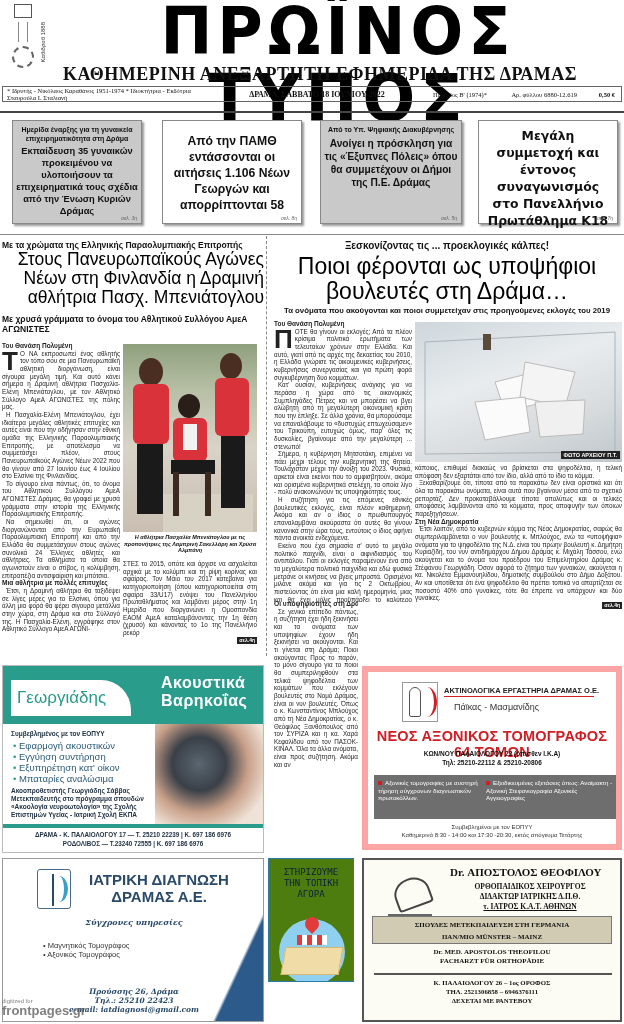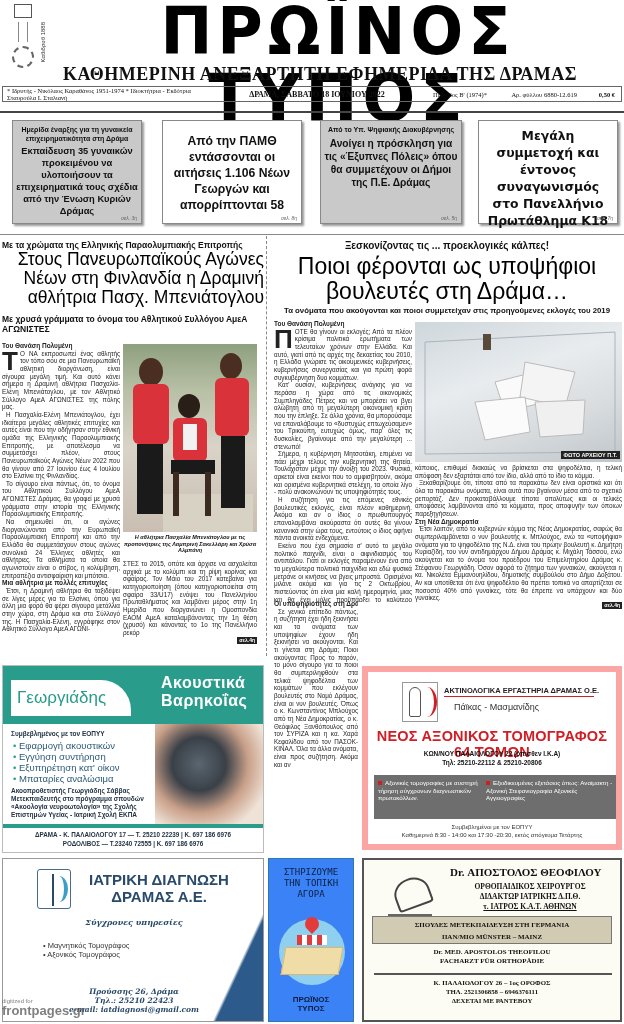--- a/index.html
+++ b/index.html
@@ -95,21 +95,21 @@
     background: linear-gradient(115deg, #fff 0%, #fff 85%, #2c5a8a 86%, #2c5a8a 100%); }
   .ad-diag .logo { position: absolute; left: 34px; top: 10px; width: 34px; height: 40px; border: 1px solid #4a6a8a; border-radius: 3px; }
   .ad-diag .logo .rod { position: absolute; left: 14px; top: 4px; width: 2px; height: 32px; background: #2a4a6a; }
   .ad-diag .logo .arc { position: absolute; left: 12px; top: 6px; width: 18px; height: 26px; border-right: 4px solid #3aa0c8; border-radius: 50%; }
   .ad-diag .title { position: absolute; left: 76px; top: 12px; width: 160px; text-align: center; color: #2a4a6a; font-size: 15px; font-weight: bold; line-height: 17px; }
   .ad-diag .svc { position: absolute; left: 0; top: 58px; width: 262px; text-align: center; color: #2a4a6a; font-family: "DejaVu Serif", serif; font-style: italic; font-weight: bold; font-size: 8px; line-height: 10px; }
   .ad-diag ul { position: absolute; left: 40px; top: 82px; font-size: 7.5px; line-height: 9px; color: #333; list-style: none; }
   .ad-diag ul li::before { content: "• "; }
   .ad-diag .contact { position: absolute; left: 0; top: 128px; width: 262px; text-align: center; color: #2a4a6a; font-family: "DejaVu Serif", serif; font-style: italic; font-weight: bold; font-size: 7.5px; line-height: 9px; }
 
-  .ad-market { position: absolute; left: 268px; top: 858px; width: 86px; height: 164px; background: #3b82f6; border: 1px solid #2a7ab0; overflow: hidden; }
+  .ad-market { position: absolute; left: 268px; top: 858px; width: 86px; height: 124px; background: #4d7c0f; border: 1px solid #2a7ab0; overflow: hidden; }
   .ad-market .t { position: absolute; left: 0; top: 8px; width: 100%; text-align: center; color: #0b1e40; font-family: "DejaVu Sans Mono", monospace; font-size: 9px; line-height: 11px; }
   .ad-market .blob { position: absolute; left: 10px; top: 60px; width: 66px; height: 66px; border-radius: 50%; background: #8fd0f0; }
   .ad-market .map { position: absolute; left: 14px; top: 88px; width: 58px; height: 28px; background: #f0dca6; transform: skewX(-10deg); border: 1px solid #d8b870; }
   .ad-market .pin { position: absolute; left: 36px; top: 58px; width: 14px; height: 14px; background: #e23b3b; border-radius: 50% 50% 50% 0; transform: rotate(-45deg); }
   .ad-market .awning { position: absolute; left: 28px; top: 76px; width: 30px; height: 10px; background: repeating-linear-gradient(90deg, #e23b3b 0 5px, #fff 5px 10px); }
   .ad-market .brand { position: absolute; left: 0; top: 136px; width: 100%; text-align: center; color: #0b1e40; font-size: 8px; font-weight: bold; line-height: 9px; }
 
   .ad-ortho { position: absolute; left: 362px; top: 858px; width: 260px; height: 164px; border: 2px solid #555; background: #fdfcf4; overflow: hidden;
     font-family: "Liberation Serif", serif; }
   .ad-ortho .fig { position: absolute; left: 18px; top: 12px; width: 60px; height: 50px; }

